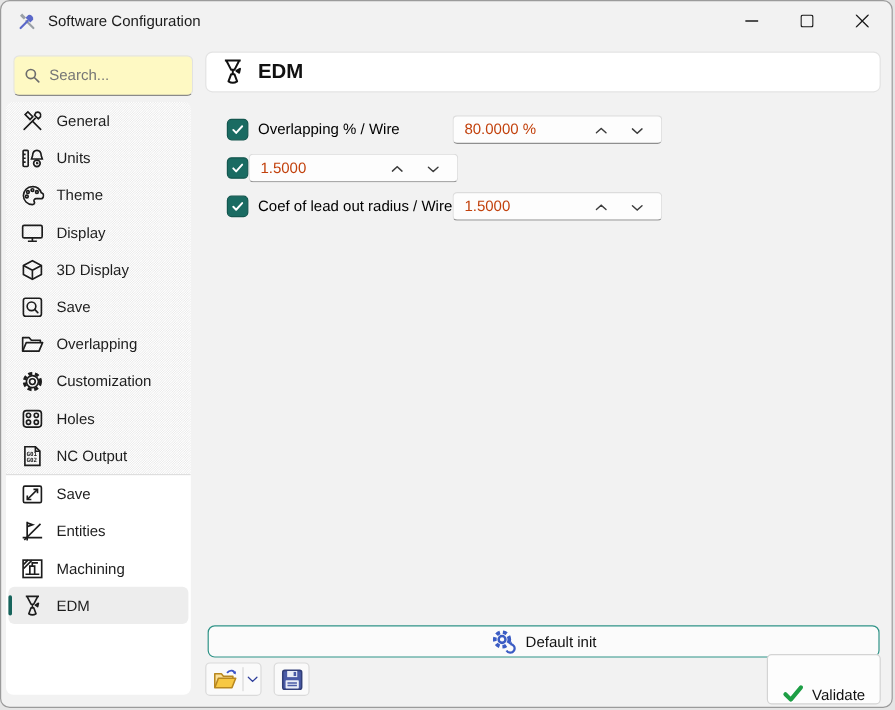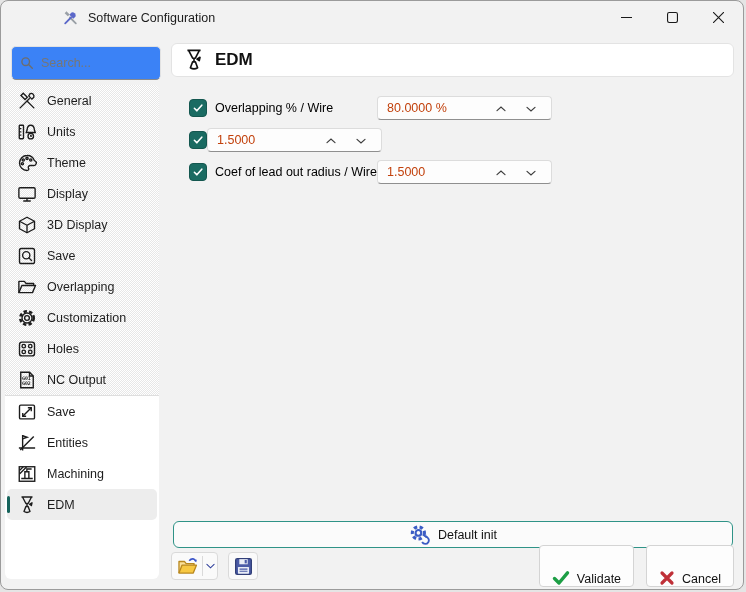--- a/index.html
+++ b/index.html
@@ -2,29 +2,29 @@
 <html><head>
 <meta charset="utf-8">
 <style>
   * { margin:0; padding:0; box-sizing:border-box; }
   html,body { width:746px; height:592px; background:#e5e5e5; font-family:"Liberation Sans", sans-serif; }
   .window {
     position:relative; width:744px; height:590px; margin:0;
     background:#f2f2f2; border:1px solid #9b9b9b; border-radius:8px; overflow:hidden;
   }
   
-  .titlebar { position:absolute; top:0; left:0; right:0; height:33px; display:flex; align-items:center;padding-left:48px; }
+  .titlebar { position:absolute; top:0; left:0; right:0; height:33px; display:flex; align-items:center; }
   .titlebar-icon { margin-left:13px; width:17px; height:17px; display:flex; }
   .titlebar-title { margin-left:9px; font-size:12.5px; color:#1b1b1b; }
   .win-controls { position:absolute; right:2px; top:1px; height:31px; display:flex; }
   .win-btn { width:46px; height:31px; display:flex; align-items:center; justify-content:center; cursor:default; }
   
   .search-box {
     position:absolute; left:10px; top:45px; width:150px; height:27px;
-    background:#3b82f6; border:1px solid #e2e2e2; border-bottom:1px solid #8a8a8a;
+    background:#fef9c3; border:1px solid #e2e2e2; border-bottom:1px solid #8a8a8a;
     border-radius:5px; display:flex; align-items:center; padding:16px 8px; gap:7px;
   }
   .search-box input {
     border:none; outline:none; background:transparent; width:100%;
     font-size:12.5px; color:#333; font-family:"Liberation Sans", sans-serif;
   }
   .search-box input::placeholder { color:#767676; }
   .sidebar-panel {
     position:absolute; left:4px; top:84px; width:154px; height:494px;
     background:#ffffff; border-radius:6px; overflow:hidden;
@@ -413,23 +413,15 @@
     </div>
     <div class="spacer"></div>
     <div class="action-btn">
       <span>
         <svg width="18" height="16" viewBox="0 0 18 16">
             <path d="M2.5 8.5 L7 13 L15.5 2.8" stroke="#1d9e45" stroke-width="3.4" fill="none" stroke-linecap="round" stroke-linejoin="round"></path>
           </svg>
       </span>
       <span>Validate</span>
     </div>
-    <div class="action-btn">
-      <span>
-        <svg width="16" height="16" viewBox="0 0 16 16">
-            <path d="M3 3 L13 13 M13 3 L3 13" stroke="#bf3038" stroke-width="3.2" fill="none" stroke-linecap="round"></path>
-          </svg>
-      </span>
-      <span>Cancel</span>
-    </div>
   </div>
 
 </div>
 
 </body></html>

